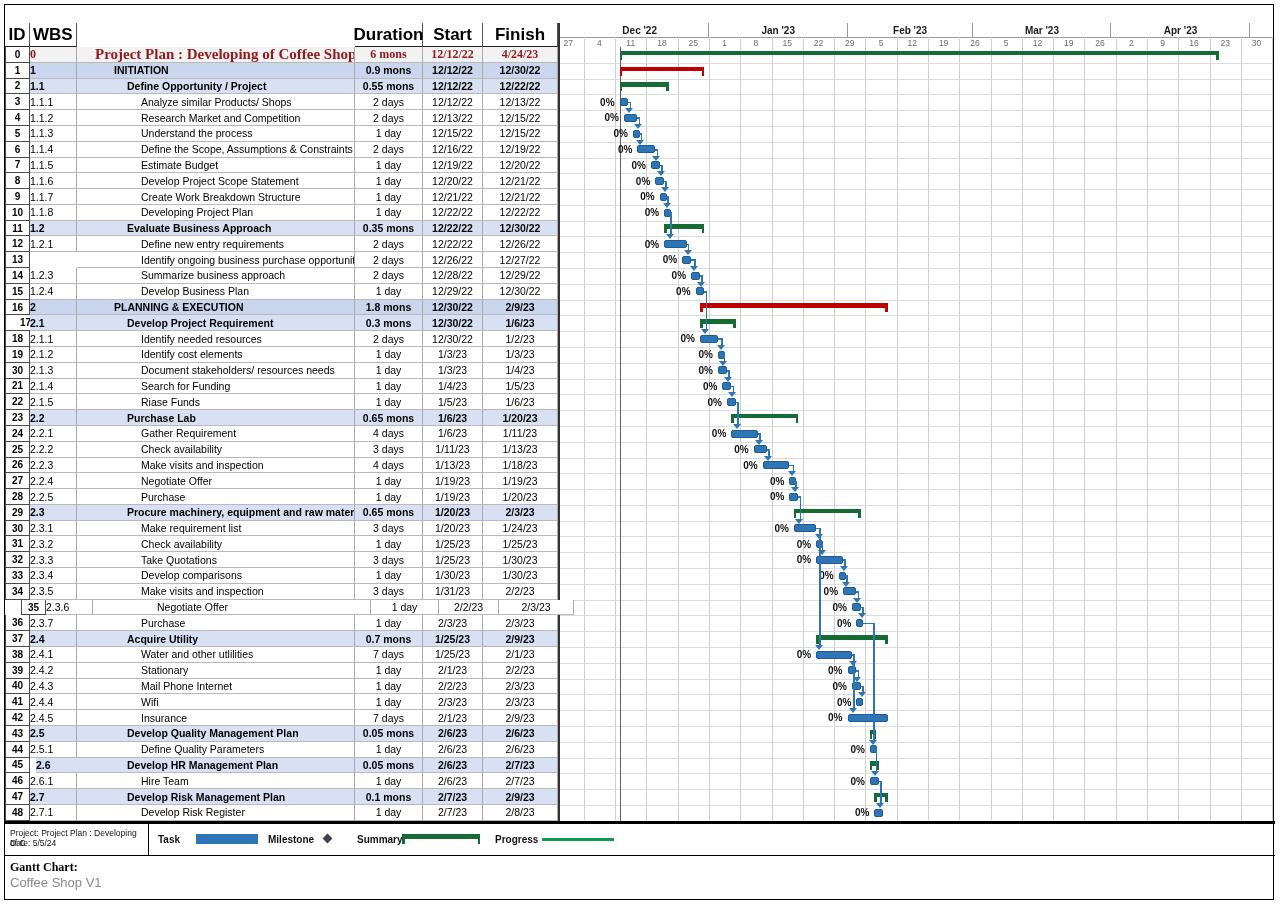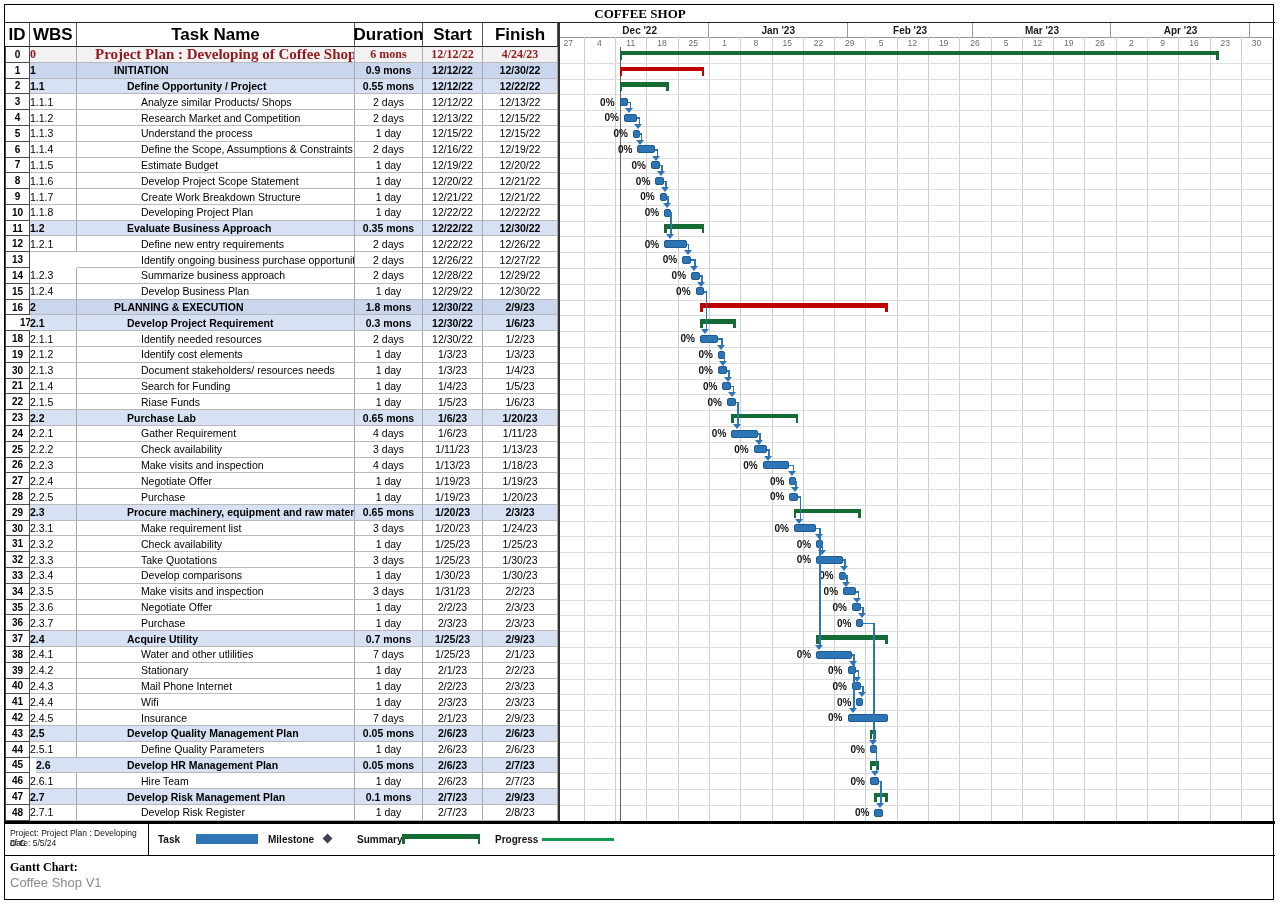--- a/index.html
+++ b/index.html
@@ -40,25 +40,23 @@
   .legend-label{font-size:10px;font-weight:bold;color:#111;}
   #gantt-heading{font-family:"Liberation Serif",serif;font-weight:bold;font-size:12px;color:#000;}
   #gantt-subheading{font-size:13px;color:#8a8a8a;}
   .diamond{width:7px;height:7px;transform:rotate(45deg);background:#40404E;}
 </style>
 </head>
 <body>
 
 <div id="canvas">
   <div class="frame abs"></div>
-  <div id="title-band" class="abs">COFFEE SHOP</div>
 
   <div class="hcell abs" style="left:5px;width:25px;">ID</div>
   <div class="hcell abs left" style="left:30px;width:47px;">WBS</div>
-  <div class="hcell abs" style="left:77px;width:278px;">Task Name</div>
   <div class="hcell abs" style="left:355px;width:68px;">Duration</div>
   <div class="hcell abs" style="left:423px;width:60px;">Start</div>
   <div class="hcell abs" style="left:483px;width:75px;">Finish</div>
 
   <div id="sheet" class="abs" style="left:0;top:0;width:1280px;height:906px;">
       <div style="position: absolute; box-sizing: border-box; left: 570.38px; top: 23px; width: 138.57px; height: 14px; border-right: 1px solid rgb(153, 153, 153);"></div>
       <div class="mon" style="position: absolute; box-sizing: border-box; left: 604.665px; top: 25px;">Dec '22</div>
       <div style="position: absolute; box-sizing: border-box; left: 708.95px; top: 23px; width: 138.57px; height: 14px; border-right: 1px solid rgb(153, 153, 153);"></div>
       <div class="mon" style="position: absolute; box-sizing: border-box; left: 743.235px; top: 25px;">Jan '23</div>
       <div style="position: absolute; box-sizing: border-box; left: 847.52px; top: 23px; width: 125.16px; height: 14px; border-right: 1px solid rgb(153, 153, 153);"></div>
@@ -515,21 +513,21 @@
       <div class="k-task" style="position: absolute; box-sizing: border-box; left: 0px; top: 583.86px; width: 558px; height: 15.79px;">
         <div class="cell idc" style="left: 5px; top: 0px; width: 25px; height: 15.79px;">34</div>
         <div class="cell data" style="left: 30px; top: 0px; width: 47px; height: 15.79px;">2.3.5</div>
         <div class="cell data namec" style="left: 77px; top: 0px; width: 278px; height: 15.79px; padding-left: 64px;">Make visits and inspection</div>
         <div class="cell data center" style="left: 355px; top: 0px; width: 68px; height: 15.79px;">3 days</div>
         <div class="cell data center" style="left: 423px; top: 0px; width: 60px; height: 15.79px;">1/31/23</div>
         <div class="cell data center" style="left: 483px; top: 0px; width: 75px; height: 15.79px;">2/2/23</div>
       </div>
       <div class="bar-task" style="position: absolute; box-sizing: border-box; left: 843.05px; top: 587.46px; width: 13.41px;"></div>
       <div class="pct" style="position: absolute; box-sizing: border-box; left: 816.05px; top: 587.06px;">0%</div>
-      <div class="k-task" style="position: absolute; box-sizing: border-box; left: 0px; top: 599.65px; width: 558px; height: 15.79px;">
+      <div class="k-task" style="position: absolute; box-sizing: border-box; left: 16px; top: 599.65px; width: 558px; height: 15.79px;">
         <div class="cell idc" style="left: 5px; top: 0px; width: 25px; height: 15.79px;">35</div>
         <div class="cell data" style="left: 30px; top: 0px; width: 47px; height: 15.79px;">2.3.6</div>
         <div class="cell data namec" style="left: 77px; top: 0px; width: 278px; height: 15.79px; padding-left: 64px;">Negotiate Offer</div>
         <div class="cell data center" style="left: 355px; top: 0px; width: 68px; height: 15.79px;">1 day</div>
         <div class="cell data center" style="left: 423px; top: 0px; width: 60px; height: 15.79px;">2/2/23</div>
         <div class="cell data center" style="left: 483px; top: 0px; width: 75px; height: 15.79px;">2/3/23</div>
       </div>
       <div class="bar-task" style="position: absolute; box-sizing: border-box; left: 851.99px; top: 603.25px; width: 8.94px;"></div>
       <div class="pct" style="position: absolute; box-sizing: border-box; left: 824.99px; top: 602.85px;">0%</div>
       <div class="k-task" style="position: absolute; box-sizing: border-box; left: 0px; top: 615.44px; width: 558px; height: 15.79px;">

